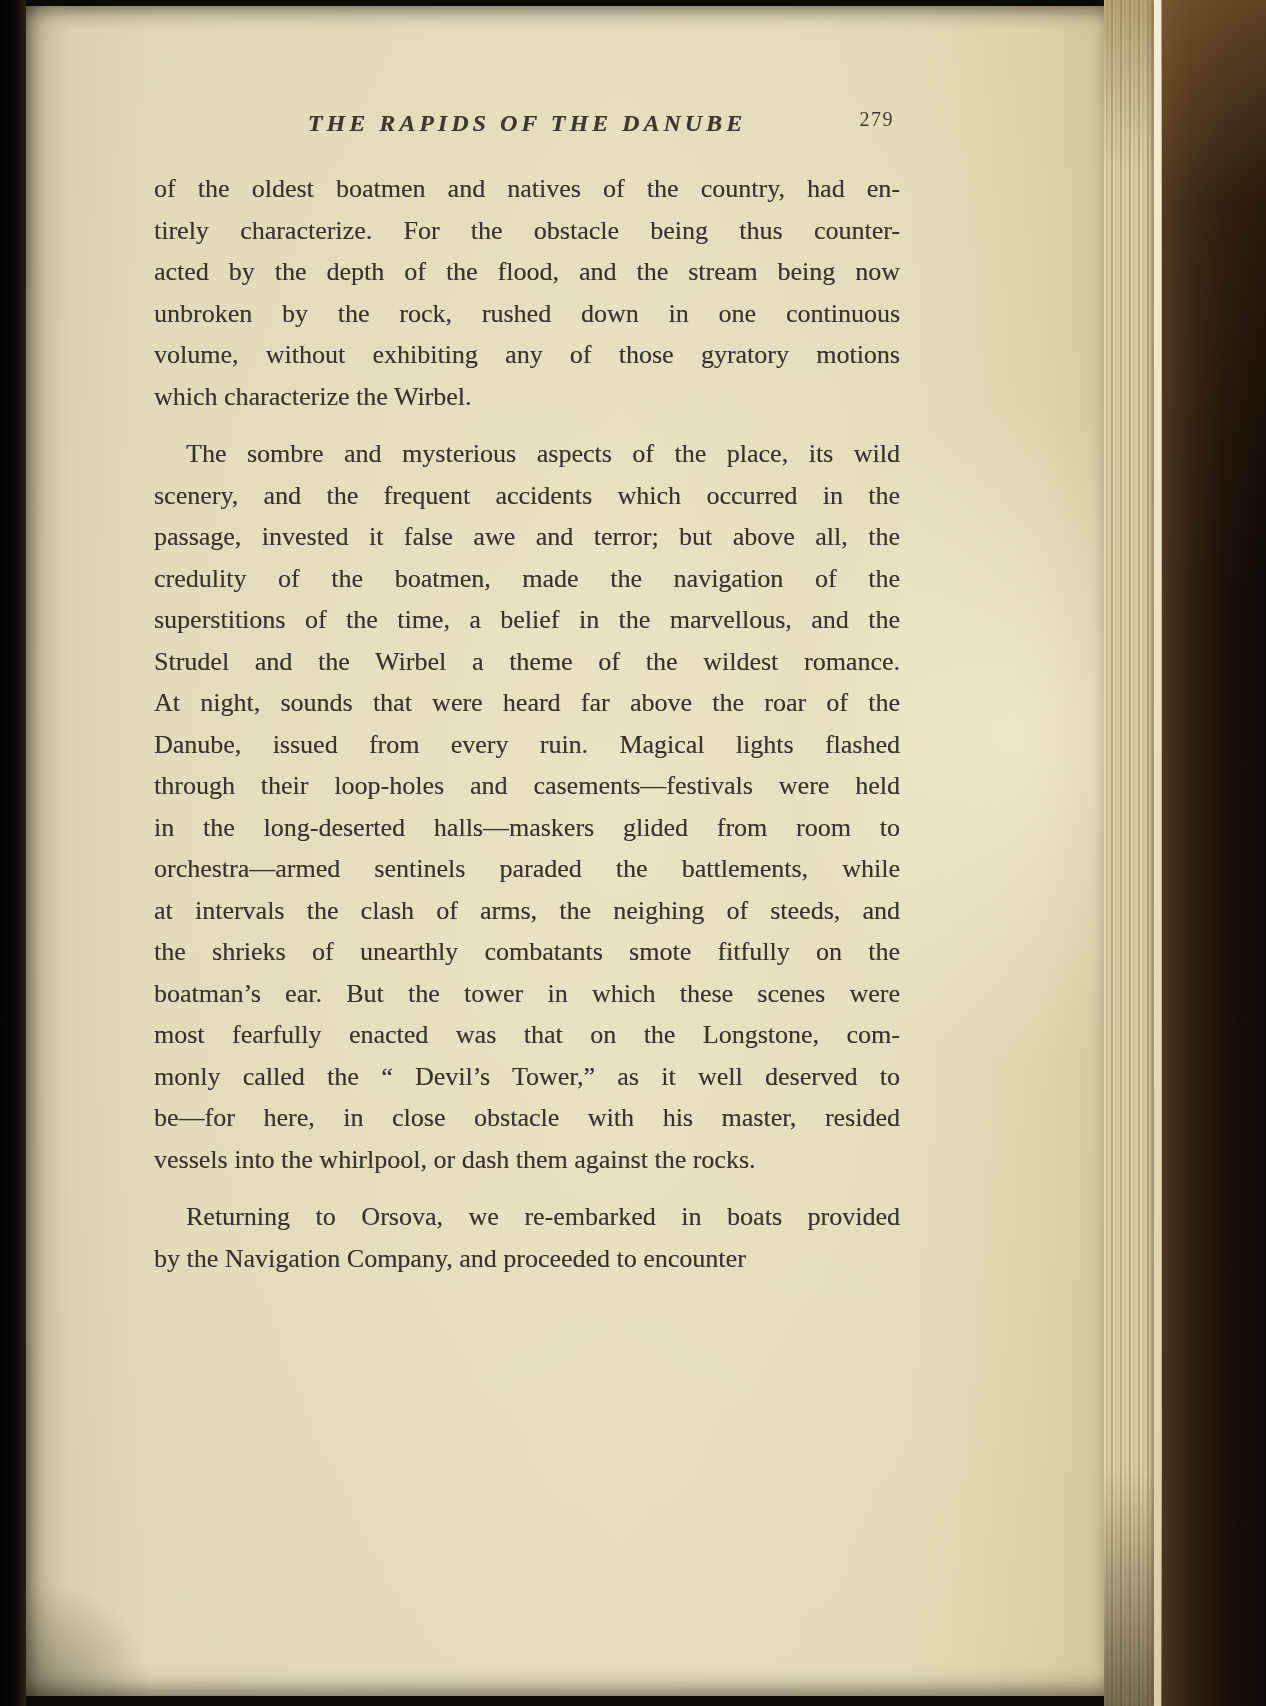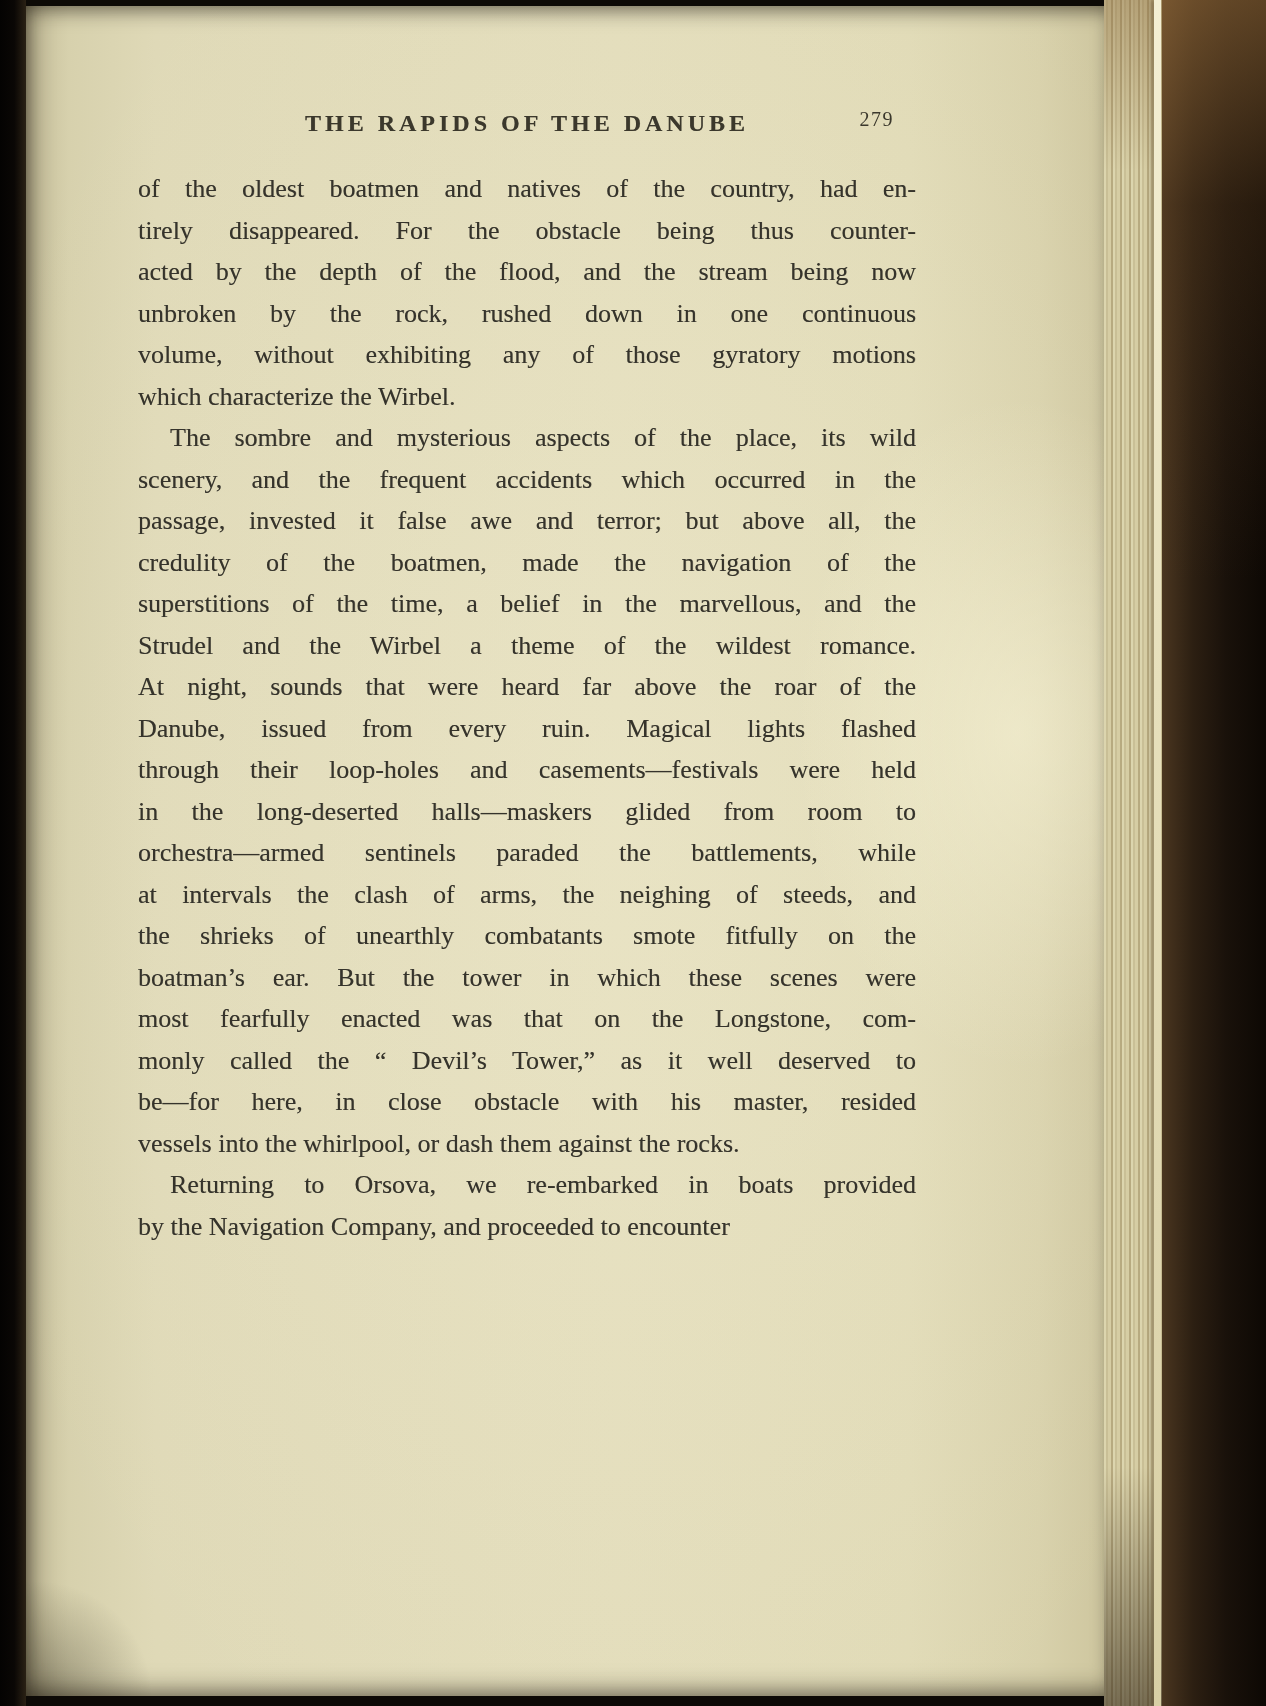--- a/index.html
+++ b/index.html
@@ -78,36 +78,37 @@
     position: relative;
     height: 32px;
     text-align: center;
   }
   .running-title {
     font-size: 24px;
     font-weight: bold;
     letter-spacing: 4px;
     color: #3b382c;
     text-shadow: 0.3px 0.3px 0 rgba(53,51,43,.45);
+    font-style: italic;
   }
   .page-number {
     position: absolute;
     right: 22px;
     top: -2px;
     font-size: 20px;
     letter-spacing: 1.5px;
     color: #3b382c;
   }
   .text-block {
     margin-top: 26px;
     font-size: 26px;
     line-height: 41.5px;
     text-shadow: 0.3px 0.3px 0 rgba(53,51,43,.4);
   }
-  .paragraph { margin: 0; }
+  .paragraph { margin: 16px; }
   .line {
     text-align: justify;
     text-align-last: justify;
     white-space: normal;
   }
   .line.last { text-align-last: left; }
   .line.indent { text-indent: 32px; }
 </style>
 </head>
 <body>
@@ -117,21 +118,21 @@
 
   <div class="paper">
     <div class="content">
       <div class="page-header">
         <span class="running-title">THE RAPIDS OF THE DANUBE</span>
         <span class="page-number">279</span>
       </div>
       <div class="text-block">
           <div class="paragraph">
             <div class="line">of the oldest boatmen and natives of the country, had en-</div>
-            <div class="line">tirely disappeared.  For the obstacle being thus counter-</div>
+            <div class="line">tirely characterize.  For the obstacle being thus counter-</div>
             <div class="line">acted by the depth of the flood, and the stream being now</div>
             <div class="line">unbroken by the rock, rushed down in one continuous</div>
             <div class="line">volume, without exhibiting any of those gyratory motions</div>
             <div class="line last">which characterize the Wirbel.</div>
           </div>
           <div class="paragraph">
             <div class="line indent">The sombre and mysterious aspects of the place, its wild</div>
             <div class="line">scenery, and the frequent accidents which occurred in the</div>
             <div class="line">passage, invested it false awe and terror; but above all, the</div>
             <div class="line">credulity of the boatmen, made the navigation of the</div>

